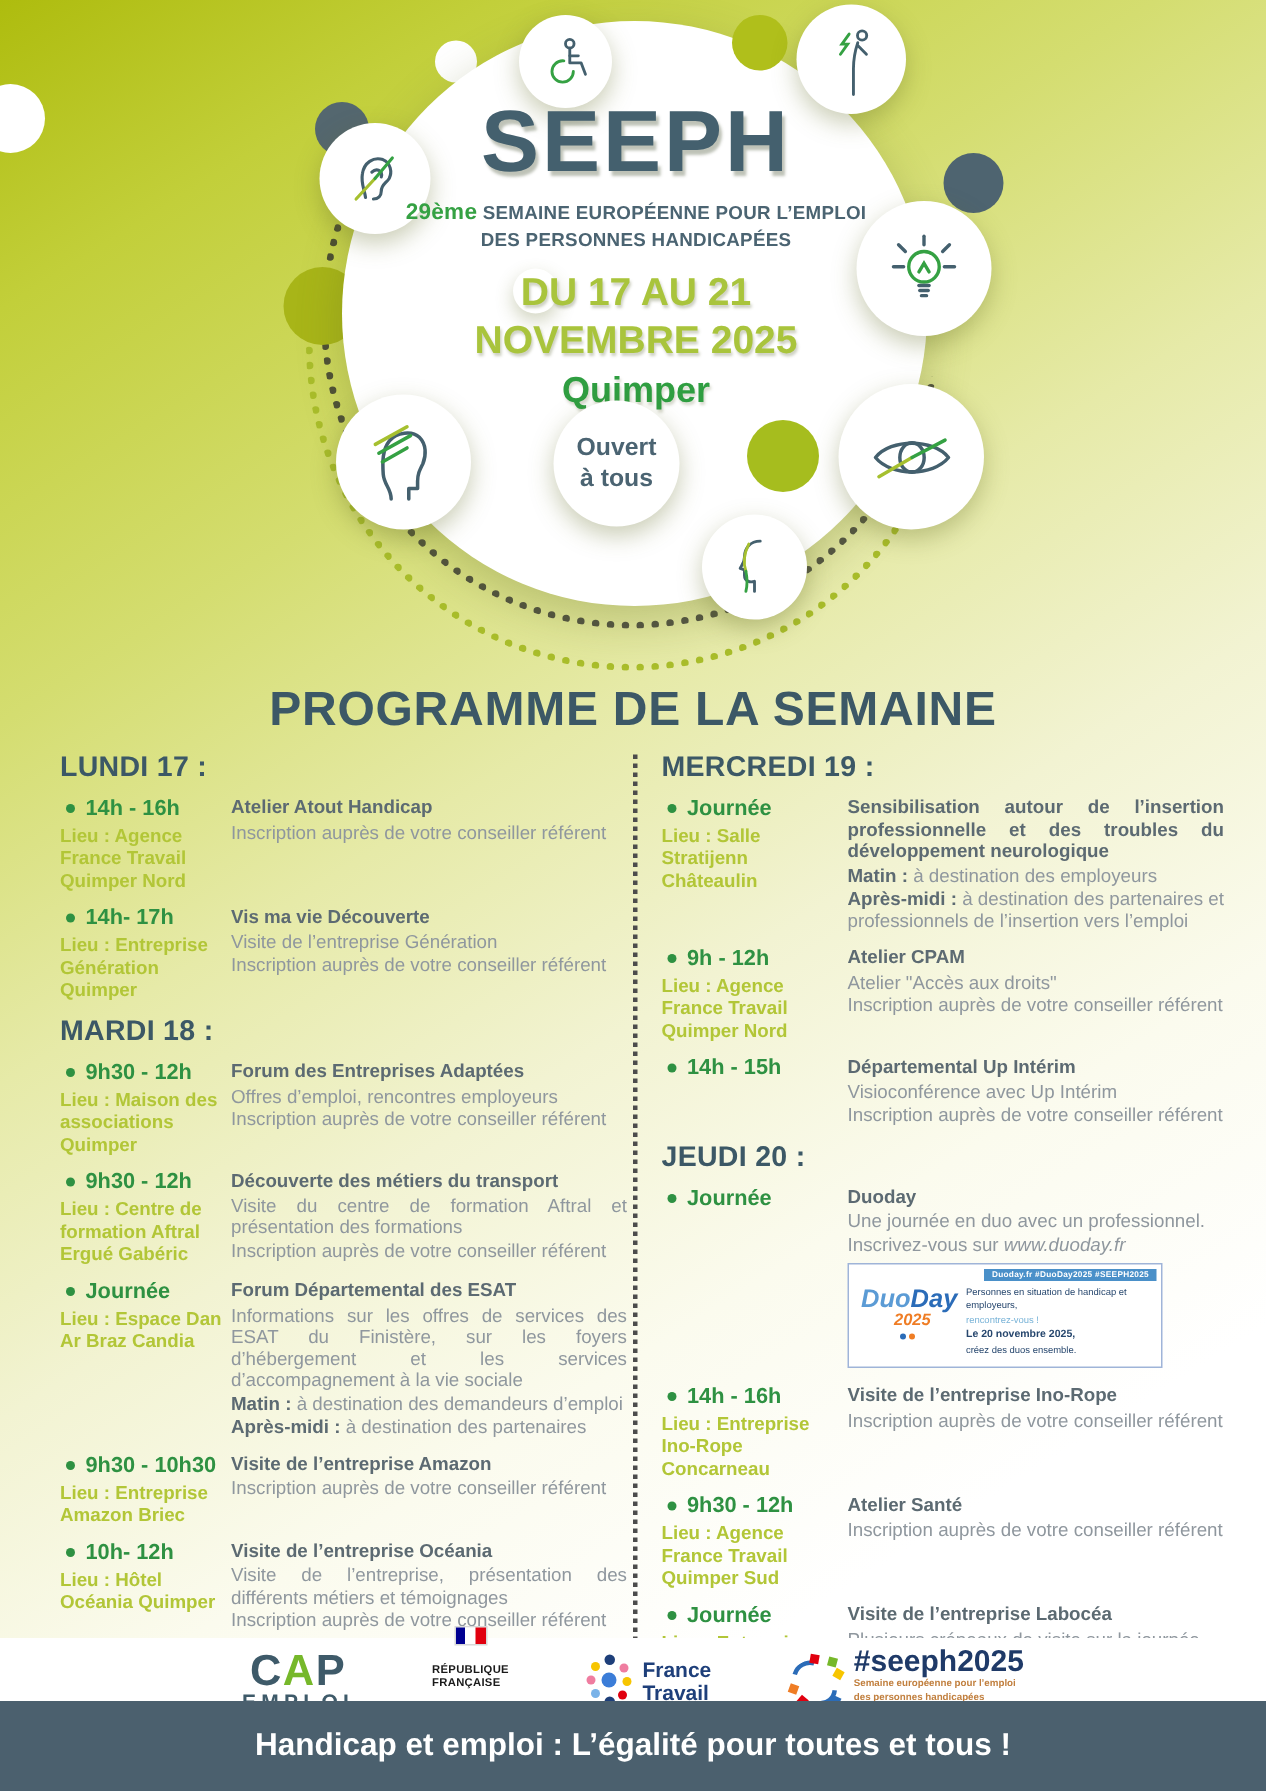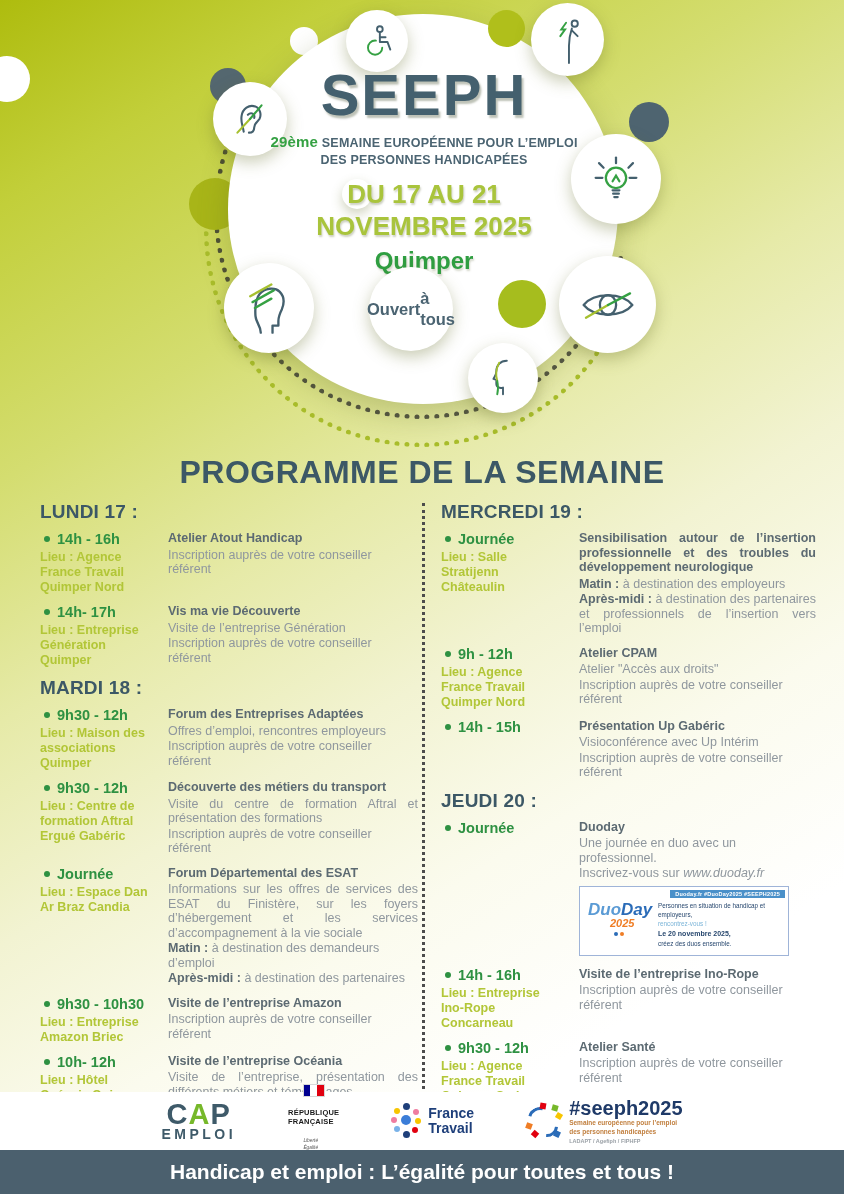--- a/index.html
+++ b/index.html
@@ -32,31 +32,31 @@
   .seeph-title { font-size: 58px; font-weight: 900; color: #44606e; letter-spacing: 2px; line-height: 1;
     text-shadow: 2px 3px 2px rgba(70,80,50,.35); }
   .seeph-sub { margin-top: 8px; font-size: 12.5px; font-weight: 700; color: #4b6472; letter-spacing: .2px; line-height: 1.3; }
   .seeph-edition { color: #35a143; font-size: 15px; font-weight: 800; }
   .seeph-dates { margin-top: 10px; font-size: 26px; font-weight: 800; color: #a9c43c; line-height: 1.25;
     text-shadow: 1px 2px 2px rgba(90,100,50,.30); }
   .seeph-city { margin-top: 4px; font-size: 24px; font-weight: 800; color: #2f9e41;
     text-shadow: 1px 2px 2px rgba(90,100,50,.25); }
   .ouvert-badge { position: absolute; left: 369px; top: 267px; width: 84px; height: 84px; border-radius: 50%;
     background: #fff; z-index: 6; box-shadow: 0 6px 16px rgba(100,110,40,.35);
-    display: flex; flex-direction: row; align-items: center; justify-content: center;
+    display: flex; flex-direction: column; align-items: center; justify-content: center;
     font-size: 16.5px; font-weight: 800; color: #4b6472; line-height: 1.25; }
   
   .prog-title { text-align: center; font-size: 32px; font-weight: 800; color: #3c5866; letter-spacing: .5px; margin: 2px 0 8px; }
   .columns { display: flex; padding: 0 28px 0 40px; }
   .col-left { width: 378px; flex: none; }
   .divider { width: 0; border-left: 3px dotted #4c4c4c; margin: 4px 6px 4px 4px; }
   .col-right { flex: 1; padding-left: 10px; }
   .day { font-size: 19px; font-weight: 800; color: #3c5866; margin: 8px 0 8px; letter-spacing: .2px; }
   .day-first { margin-top: 2px; }
-  .ev { display: grid; grid-template-columns: 112px 1fr; column-gap: 16px; margin-bottom: 9px; }
+  .ev { display: grid; grid-template-columns: 112px 1fr; column-gap: 2px; margin-bottom: 9px; }
   .col-right .ev { grid-template-columns: 122px 1fr; }
   .ev-time { color: #2e9142; font-weight: 700; font-size: 14.5px; display: flex; align-items: center; }
   .blt { width: 6px; height: 6px; border-radius: 50%; background: #2e9142; margin: 0 7px 0 4px; flex: none; }
   .ev-lieu { color: #b2c637; font-weight: 700; font-size: 12.5px; line-height: 1.2; margin-top: 3px; }
   .ev-title { color: #5c6a72; font-weight: 700; font-size: 12.5px; line-height: 1.16; margin-bottom: 2px; }
   .ev-line { color: #8f979e; font-size: 12.5px; line-height: 1.16; margin-bottom: 1px; }
   .lbl { color: #5c6a72; font-weight: 700; }
   .just { text-align: justify; }
   .ital { font-style: italic; }
   
@@ -87,21 +87,21 @@
   .rf-motto { font-size: 4.8px; font-style: italic; color: #555; line-height: 1.35; }
   .ft-dots { position: relative; width: 30px; height: 36px; flex: none; }
   .ft-dot { position: absolute; border-radius: 50%; }
   .ft-name { font-size: 14px; font-weight: 700; color: #1e3f7a; line-height: 1.1; }
   .sp-icon { position: relative; width: 36px; height: 36px; flex: none; }
   .sp-arc { position: absolute; border-radius: 50%; border: 3px solid #2b6cb8; border-color: #2b6cb8 transparent transparent transparent; }
   .sp-sq { position: absolute; width: 6px; height: 6px; }
   .sp-tag { font-size: 20px; font-weight: 800; color: #1f3a68; line-height: 1.05; }
   .sp-sub { font-size: 6.5px; color: #c17f3e; font-weight: 700; line-height: 1.35; }
   .sp-orgs { font-size: 5.5px; color: #9aa0a6; font-weight: 700; margin-top: 2px; }
-  .slogan { position: absolute; left: 0; right: 0; bottom: 0; height: 44px; background: #4b606e; z-index: 9;
+  .slogan { position: absolute; left: 0; right: 0; bottom: 0; height: 60px; background: #4b606e; z-index: 9;
     display: flex; align-items: center; justify-content: center; color: #fff; font-size: 21px; font-weight: 700; }
 </style>
 </head>
 <body>
 
 <div class="poster">
 
   <div class="hero">
     <div class="arc arc-dark"></div>
     <div class="arc arc-lime"></div>
@@ -380,21 +380,21 @@
       </div>
 
       <div class="ev">
         <div>
           <div class="ev-time">
               <span class="blt"></span>
               <span>14h - 15h</span>
             </div>
         </div>
         <div>
-          <div class="ev-title">Présentation Up Gabéric</div>
+          <div class="ev-title">Départemental Up Intérim</div>
           <div class="ev-line">Visioconférence avec Up Intérim</div>
           <div class="ev-line">Inscription auprès de votre conseiller référent</div>
         </div>
       </div>
 
       <h3 class="day">JEUDI 20 :</h3>
 
       <div class="ev">
         <div>
           <div class="ev-time">

